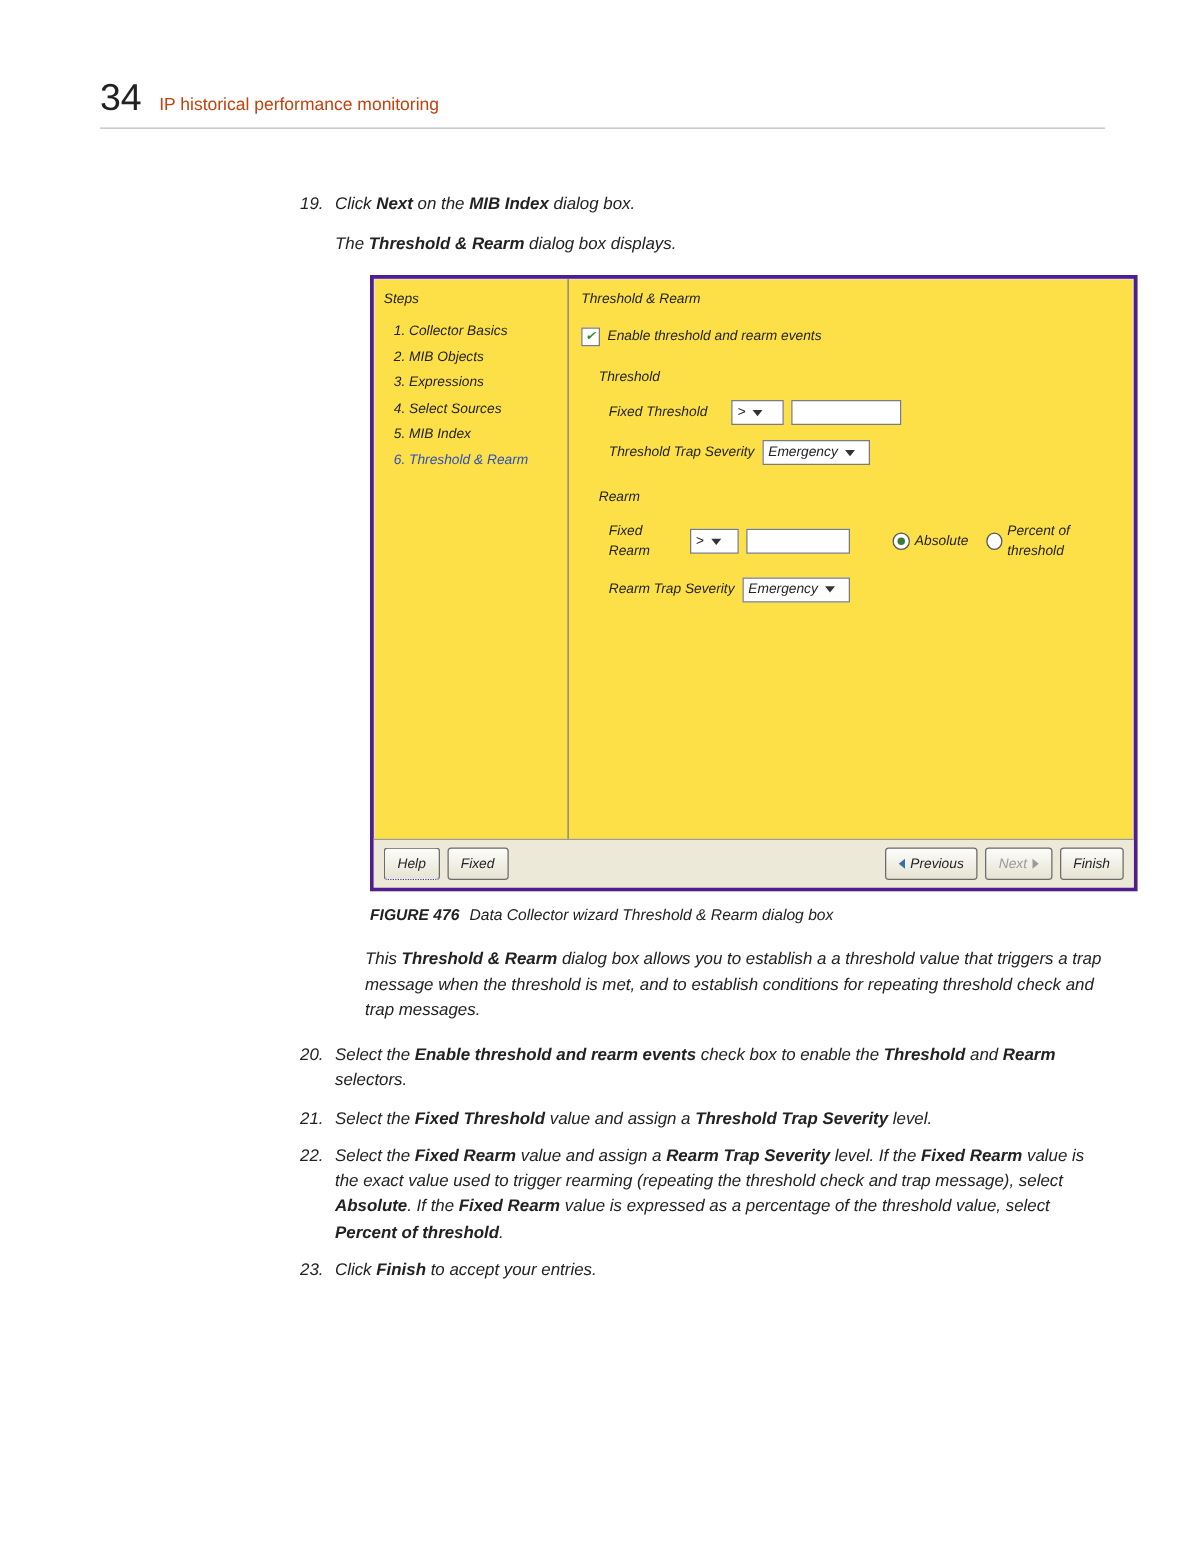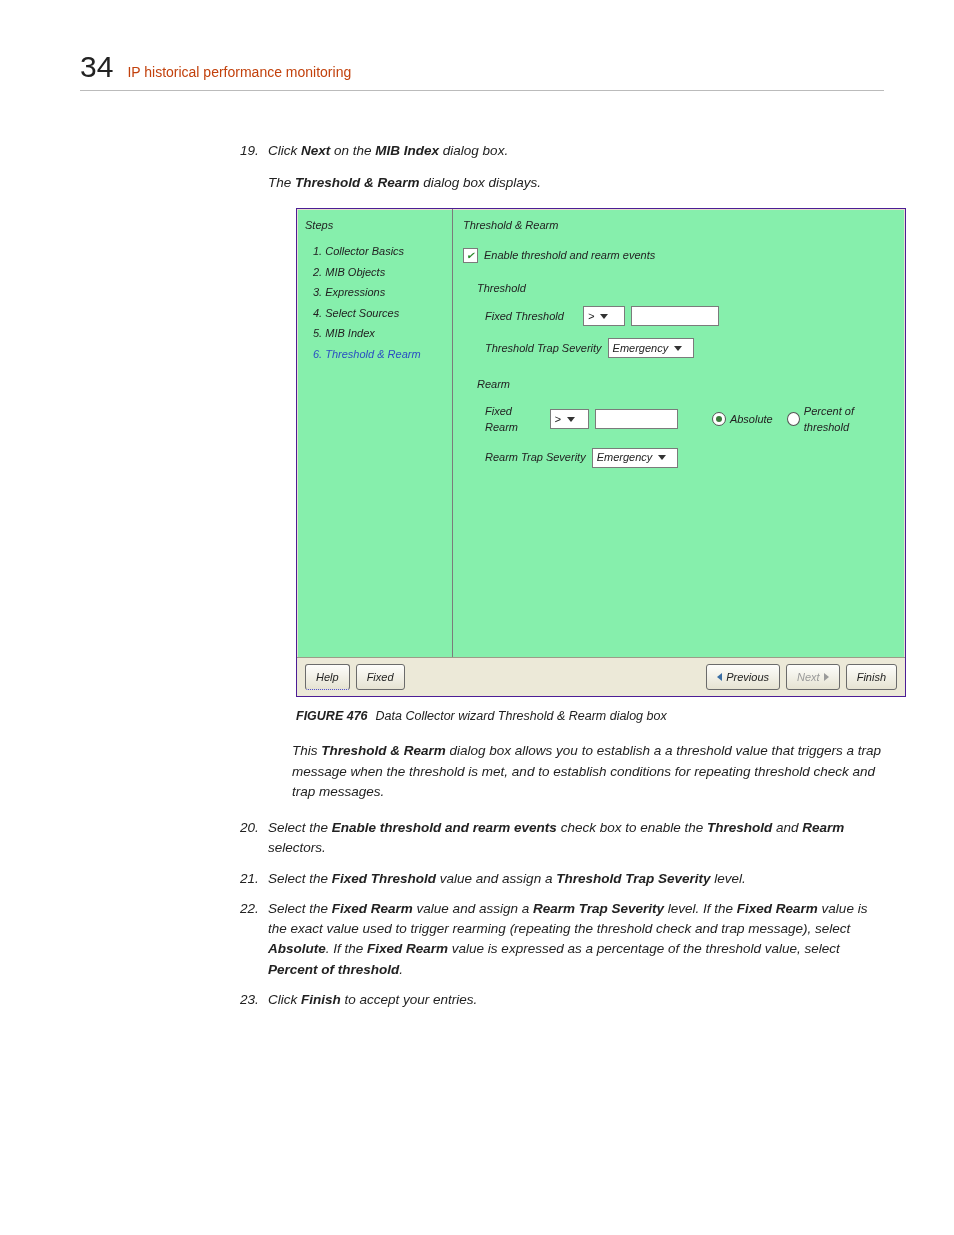--- a/index.html
+++ b/index.html
@@ -17,20 +17,21 @@
     padding: 50px 70px 60px 80px;
     position: relative;
   }
   .page-header {
     display: flex;
     align-items: baseline;
     gap: 14px;
     border-bottom: 1px solid #bbb;
     padding-bottom: 6px;
     margin-bottom: 50px;
+    margin-top: 12px;
   }
   .page-number {
     font-size: 30px;
     font-weight: 400;
   }
   .page-title {
     font-size: 14px;
     color: #c2410c;
   }
   .content {
@@ -56,23 +57,23 @@
     top: 0;
   }
   .step-sub {
     margin-top: 12px;
     margin-bottom: 14px;
   }
   b { font-weight: 700; }
   
   .dialog-wrap {
     margin: 14px 0 8px 28px;
-    border: 1px solid #4c1d95;
+    border: 3px solid #4c1d95;
     width: 608px;
-    background: #86efac;
+    background: #fde047;
     box-shadow: 0 0 0 1px #e4e0cf inset;
     font-family: Tahoma, Arial, sans-serif;
   }
   .dialog-main {
     display: flex;
     height: 448px;
   }
   .dialog-left {
     width: 156px;
     flex: 0 0 156px;

